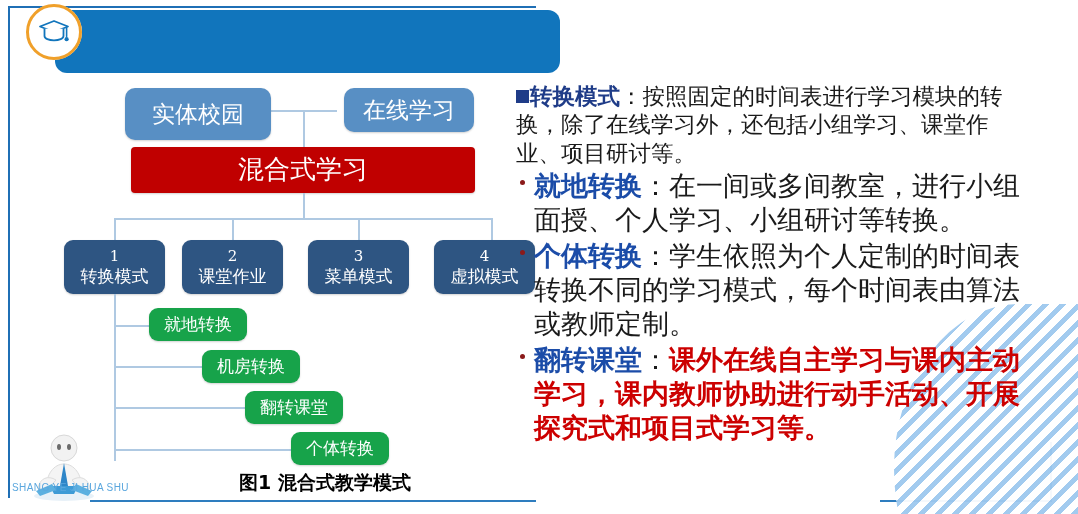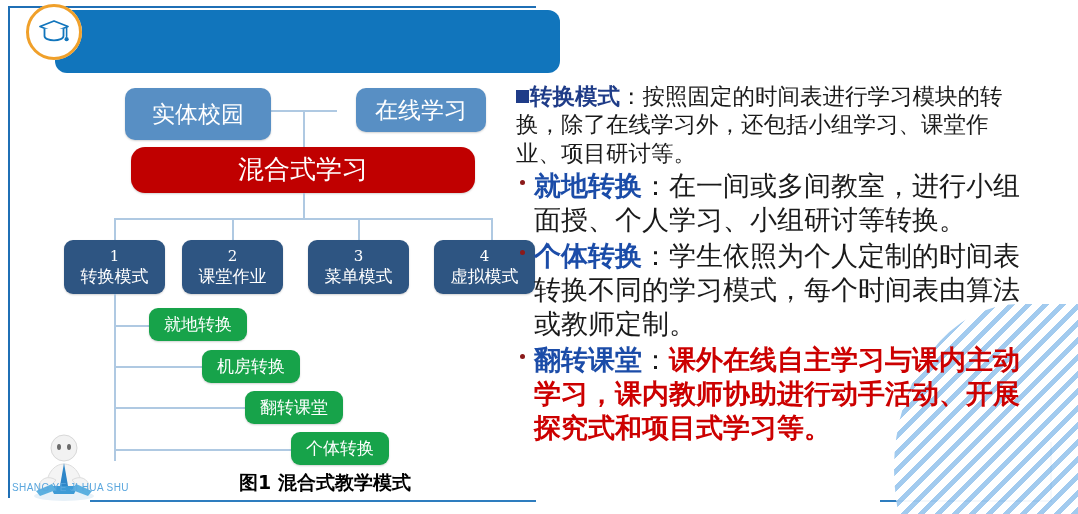--- a/index.html
+++ b/index.html
@@ -125,21 +125,21 @@
   }
   .node-top {
     background: #588FC4;
     font-size: 23px;
     border-radius: 10px;
     box-shadow: 0 1px 2px rgba(0,0,0,0.18);
   }
   .node-main {
     background: #C00000;
     font-size: 26px;
-    border-radius: 14px;
+    border-radius: 4px;
     box-shadow: 0 1px 2px rgba(0,0,0,0.18);
   }
   .node-mode {
     background: #2E5582;
     font-size: 16px;
     border-radius: 9px;
     box-shadow: 0 1px 2px rgba(0,0,0,0.18);
   }
   .node-mode .num { font-size: 15px; line-height: 1.25; }
   .node-mode .lbl { font-size: 17px; line-height: 1.25; }
@@ -253,21 +253,21 @@
   <div class="title-text">混合式教学的基本模式</div>
 
   <div class="diagram">
 
     <div class="line-h" style="left:271px; top:110px; width:66px;"></div>
     <div class="line-v" style="left:303px; top:110px; height:37px;"></div>
 
     <div class="node node-top" style="left:125px; top:88px; width:146px; height:52px;">
       <span>实体校园</span>
     </div>
-    <div class="node node-top" style="left:356px; top:88px; width:130px; height:44px;">
+    <div class="node node-top" style="left:344px; top:88px; width:130px; height:44px;">
       <span>在线学习</span>
     </div>
 
     <div class="node node-main" style="left:131px; top:147px; width:344px; height:46px;">
       <span>混合式学习</span>
     </div>
 
     <div class="line-v" style="left:303px; top:193px; height:25px;"></div>
     <div class="line-h" style="left:114px; top:218px; width:378px;"></div>
     <div class="line-v" style="left:114px; top:218px; height:22px;"></div>

